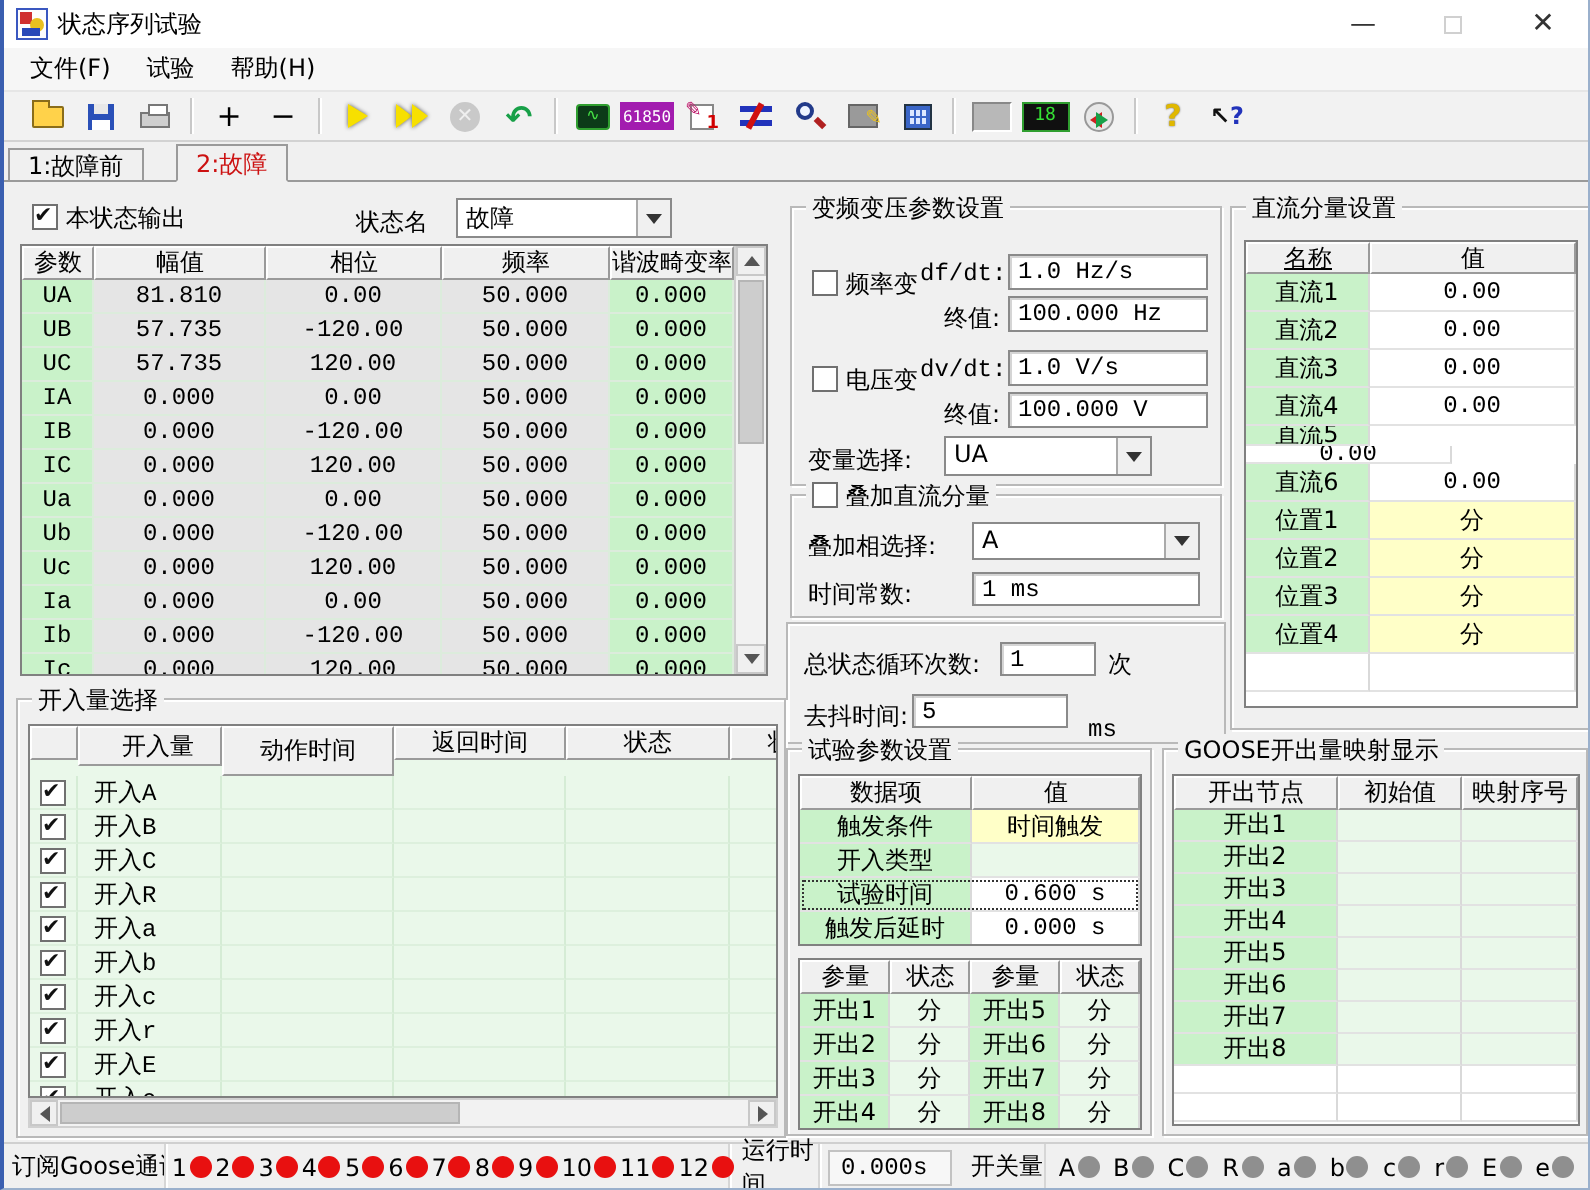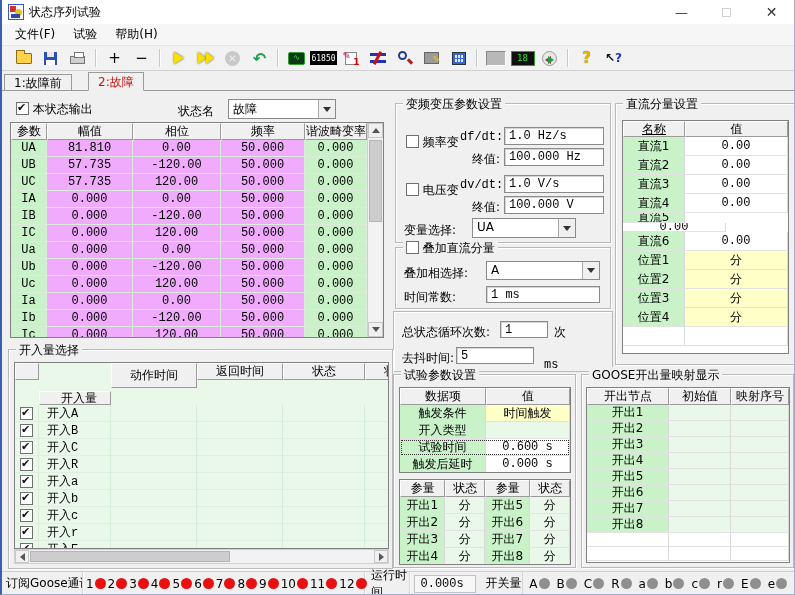--- a/index.html
+++ b/index.html
@@ -37,21 +37,21 @@
   .i-printer { width:15px; height:8px; background:#cfcfcf; border:1px solid #777; position:relative; margin-top:4px; }
   .i-printer:before { content:""; position:absolute; left:3px; top:-5px; width:8px; height:4px; background:#fff; border:1px solid #777; }
   .glyph { font-size:15px; line-height:1; }
   .i-play { width:0; height:0; border-left:10px solid #f7e000; border-top:6px solid transparent; border-bottom:6px solid transparent; filter:drop-shadow(0 0 1px #555); }
   .i-ff { display:flex; }
   .i-ff div { width:0; height:0; border-left:8px solid #f7e000; border-top:6px solid transparent; border-bottom:6px solid transparent; filter:drop-shadow(0 0 1px #555); }
   .i-stop { width:15px; height:15px; border-radius:50%; background:#c9c9c9; color:#efefef; font-size:10px; font-weight:bold; display:flex; align-items:center; justify-content:center; }
   .i-undo { color:#18a048; font-size:16px; font-weight:bold; }
   .i-scope { width:17px; height:13px; background:#0c3a18; border:1px solid #2f9e2f; border-radius:2px; display:flex; align-items:center; justify-content:center; }
   .i-scope span { color:#45e045; font-size:8px; line-height:1; }
-  .i-61850 { width:27px; height:14px; background:#000000; color:#ffffff; font-size:8px; display:flex; align-items:center; justify-content:center; font-family:"DejaVu Sans Mono",monospace; }
+  .i-61850 { width:27px; height:14px; background:#a21caf; color:#ffffff; font-size:8px; display:flex; align-items:center; justify-content:center; font-family:"DejaVu Sans Mono",monospace; }
   .i-report { width:12px; height:13px; background:#ffffff; border:1px solid #888; position:relative; }
   .i-report:before { content:"✎"; position:absolute; left:-3px; top:-3px; color:#c02070; font-size:10px; }
   .i-report:after { content:"1"; position:absolute; right:-4px; bottom:-3px; color:#d00000; font-size:9px; font-weight:bold; }
   .i-harm { position:relative; width:16px; height:12px; }
   .i-harm .b1,.i-harm .b2 { position:absolute; left:0; width:16px; height:3px; background:#2233bb; }
   .i-harm .b1 { top:1px; } .i-harm .b2 { bottom:1px; }
   .i-harm .sl { position:absolute; left:6px; top:-1px; width:3px; height:14px; background:#d01010; transform:rotate(28deg); }
   .i-mag { position:relative; width:16px; height:16px; }
   .i-mag .lens { position:absolute; left:1px; top:1px; width:9px; height:9px; border:2px solid #223a8a; border-radius:50%; background:#eef4ff; }
   .i-mag .hdl { position:absolute; left:10px; top:10px; width:6px; height:3px; background:#b02020; transform:rotate(45deg); }
@@ -87,21 +87,21 @@
   .cbx.checked:before { content:"✔"; position:absolute; left:0px; top:-2px; font-size:11px; color:#111; }
   .lbl { position:absolute; white-space:nowrap; }
 
   
   #param-grid { position:absolute; left:8px; top:122px; width:374px; height:216px; border:1px solid #808080; background:#fff; overflow:hidden; }
   .phead { display:flex; }
   .ph { height:17px; background:#f0f0f0; border-right:1px solid #9a9a9a; border-bottom:1px solid #9a9a9a; border-top:1px solid #fff; border-left:1px solid #fff; display:flex; align-items:center; justify-content:center; overflow:hidden; white-space:nowrap; }
   .prow { display:flex; height:17px; }
   .pcell { border-right:1px solid #dcecdc; border-bottom:1px solid #dcecdc; font-family:"Liberation Mono",monospace; display:flex; align-items:center; justify-content:center; overflow:hidden; }
   .w0{width:36px;} .w1{width:86px;} .w2{width:88px;} .w3{width:84px;} .w4{width:62px;}
-  .pc0 { background:#c9f2c9; } .pc1,.pc2,.pc3 { background:#f0abfc; } .pc4 { background:#c9f2c9; }
+  .pc0 { background:#c9f2c9; } .pc1,.pc2,.pc3 { background:#e5e5e5; } .pc4 { background:#c9f2c9; }
 
   
   .vsb { position:absolute; right:0; top:0; bottom:0; width:16px; background:#f2f2f2; border-left:1px solid #d0d0d0; }
   .sb-btn { position:absolute; left:0; width:15px; height:15px; background:#f0f0f0; border:1px solid #c8c8c8; display:flex; align-items:center; justify-content:center; }
   .tri-up-s { width:0;height:0;border-left:4px solid transparent;border-right:4px solid transparent;border-bottom:5px solid #555; }
   .tri-down-s { width:0;height:0;border-left:4px solid transparent;border-right:4px solid transparent;border-top:5px solid #555; }
   .tri-left-s { width:0;height:0;border-top:4px solid transparent;border-bottom:4px solid transparent;border-right:5px solid #555; }
   .tri-right-s { width:0;height:0;border-top:4px solid transparent;border-bottom:4px solid transparent;border-left:5px solid #555; }
   .vthumb { position:absolute; left:1px; width:13px; background:#cdcdcd; border:1px solid #b5b5b5; }
   .hsb { position:absolute; height:15px; background:#f2f2f2; border:1px solid #d0d0d0; }
@@ -474,21 +474,21 @@
           </div>
         </div>
     </div>
   </div>
 
   <div class="group" id="bi-group">
     <span class="gtitle">开入量选择</span>
     <div id="bi-grid">
       <div class="bihead" id="bi-head">
           <div class="ph bw0" style="height: 17px; justify-content: center;"></div>
-          <div class="ph bw1" style="height: 14px; justify-content: center; margin-top: 28px;">开入量</div>
+          <div class="ph bw1" style="height: 20px; justify-content: center;">开入量</div>
           <div class="ph bw2" style="height: 25px; justify-content: center;">动作时间</div>
           <div class="ph bw3" style="height: 17px; justify-content: center;">返回时间</div>
           <div class="ph bw4" style="height: 17px; justify-content: center;">状态</div>
           <div class="ph bw5" style="height: 17px; justify-content: center;">状态时间</div>
         </div>
       <div id="bi-rows">
           <div class="birow">
             <div class="bicell bw0">
               <span class="cbx checked"></span>
             </div>

